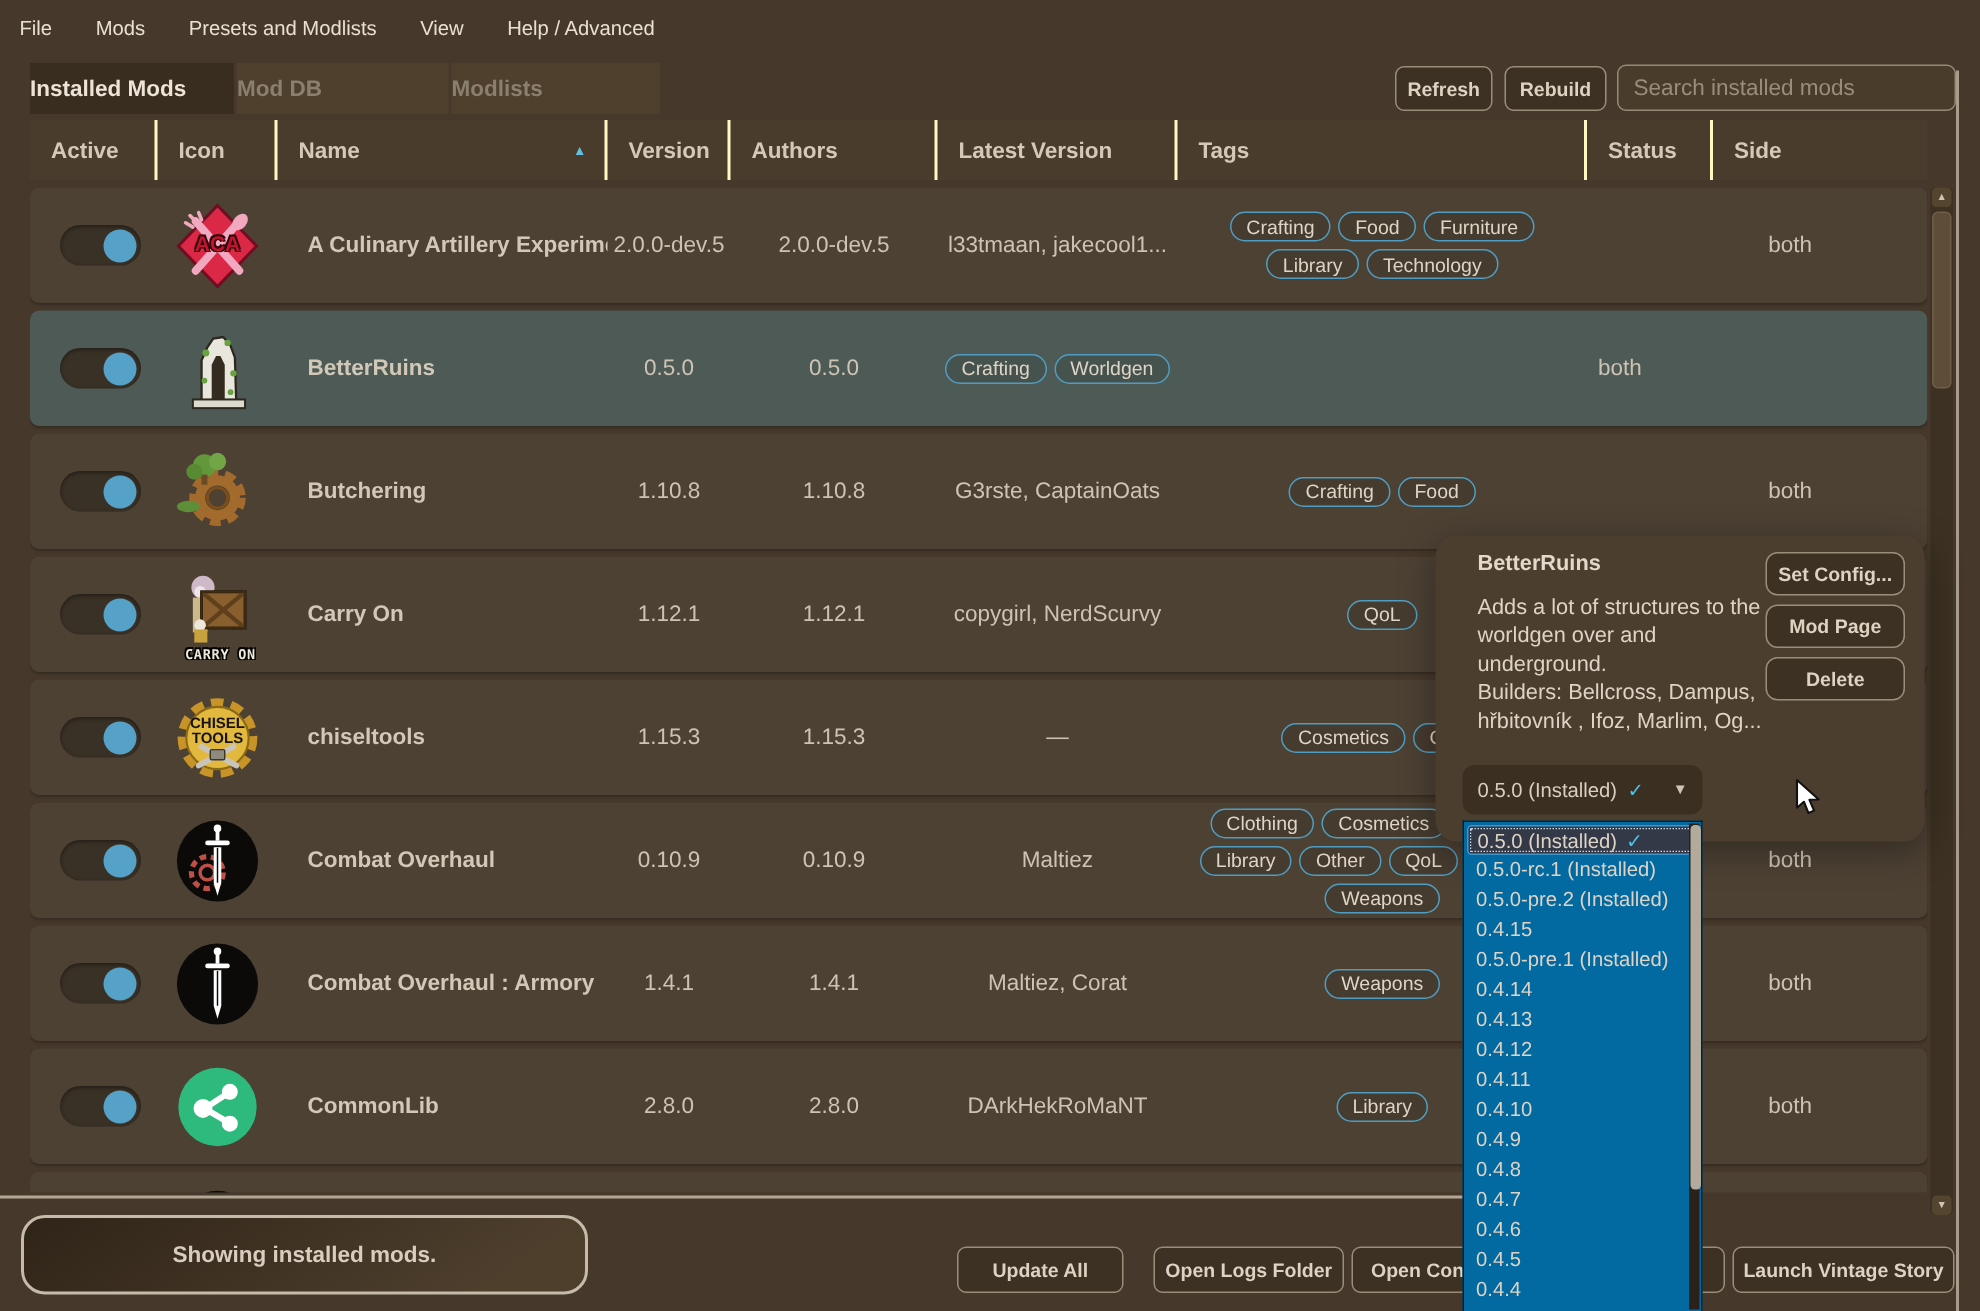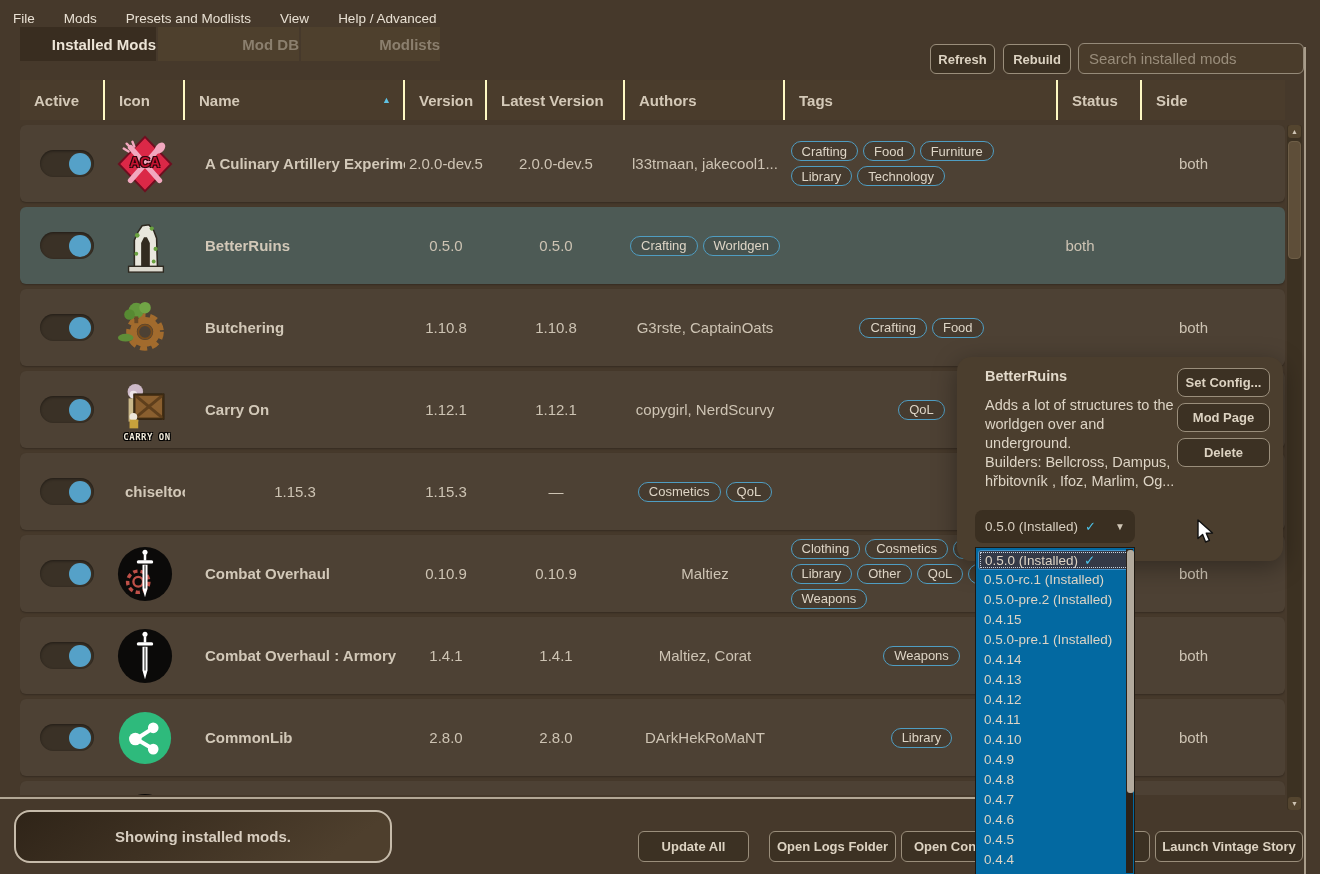--- a/index.html
+++ b/index.html
@@ -4,21 +4,21 @@
 <style>
   html,body{margin:0;padding:0}
   body{width:1320px;height:874px;position:relative;overflow:hidden;
        background:#46392b;font-family:"Liberation Sans",sans-serif;color:#d6ccbc;
        -webkit-font-smoothing:antialiased}
   
   .menubar{position:absolute;left:0;top:0;width:100%;height:36px;display:flex;
            align-items:center;padding-left:13px;gap:29px;font-size:13.5px;color:#e8e0d3}
   .menu-item{cursor:default;white-space:nowrap}
   
-  .tab{position:absolute;top:27px;height:34px;display:flex;align-items:center;justify-content:flex-end;
+  .tab{position:absolute;top:42px;height:34px;display:flex;align-items:center;justify-content:flex-start;
        font-weight:bold;font-size:15px;background:#4e402d;color:#8b7f6e}
   .tab.active{background:#392d20;color:#ece4d6}
   
   .btn{position:absolute;background:#3c3123;border:1px solid #9a8e7b;border-radius:6px;
        color:#ddd3c2;font-weight:bold;font-size:13px;display:flex;align-items:center;
        justify-content:center;box-sizing:border-box;white-space:nowrap;overflow:hidden}
   .search{position:absolute;left:1078px;top:43px;width:226px;height:31px;background:#4a3c2b;
        border:1px solid #958a79;border-radius:6px;color:#d6ccbc;padding:0 10px;font-size:15px;
        box-sizing:border-box;font-family:"Liberation Sans",sans-serif}
   .search::placeholder{color:#998d7b}
@@ -32,21 +32,21 @@
   .sort-arrow{position:absolute;right:12px;top:15px;font-size:9px;color:#5fc2e4}
   .tbody{position:absolute;left:20px;top:125px;width:1265px;height:670px;overflow:hidden}
   .row{height:77px;margin-bottom:5px;background:#4d4134;border-radius:6px;font-size:15px;
        color:#cdc3b3;box-shadow:0 1px 2px rgba(0,0,0,.25)}
   .row.selected{background:#4d5a55}
   .cell{display:flex;align-items:center;justify-content:center;overflow:hidden}
   .cell.c-name{justify-content:flex-start;padding-left:20px;font-weight:bold;color:#d2c8b8;
        white-space:nowrap}
   .cell.c-side{padding-right:40px}
   .tagblock{width:max-content;max-width:262px;display:flex;flex-wrap:wrap;gap:5px 5px;
-       justify-content:flex-start;margin:0 auto}
+       justify-content:center;margin:0 auto}
   .tag{border:1.5px solid #4f9dc2;border-radius:11px;padding:1.5px 10px;font-size:13px;
        color:#ded5c6;background:rgba(0,0,0,.08);white-space:nowrap}
   .toggle{width:54px;height:27px;border-radius:14px;background:#3a3126;position:relative;
        margin-left:8px;box-shadow:inset 0 1px 3px rgba(0,0,0,.45)}
   .knob{position:absolute;right:3px;top:2.5px;width:22px;height:22px;border-radius:50%;background:#55a1c8}
   .icon-wrap{position:relative;width:58px;height:58px}
   .icon-caption{pointer-events:none}
   .icon-aca .icon-caption{position:absolute;top:19px;left:0;right:0;text-align:center;font-size:14px;
        font-weight:bold;color:#c41230;font-family:Liberation Sans, sans-serif;
        text-shadow:1px 1px 0 #30060c,-1px -1px 0 #30060c,1px -1px 0 #30060c,-1px 1px 0 #30060c}
@@ -126,24 +126,24 @@
       <span>Icon</span>
     </div>
     <div class="hcell">
       <span>Name</span>
       <span class="sort-arrow">▲</span>
     </div>
     <div class="hcell">
       <span>Version</span>
     </div>
     <div class="hcell">
+      <span>Authors</span>
+    </div>
+    <div class="hcell">
       <span>Latest Version</span>
-    </div>
-    <div class="hcell">
-      <span>Authors</span>
     </div>
     <div class="hcell">
       <span>Tags</span>
     </div>
     <div class="hcell">
       <span>Status</span>
     </div>
     <div class="hcell">
       <span>Side</span>
     </div>
@@ -279,20 +279,32 @@
         </div>
       </div>
       <div class="cell"></div>
       <div class="cell c-side">both</div>
     </div>
     <div class="row grid">
       <div class="cell">
         <div class="toggle">
           <div class="knob"></div>
         </div>
+      </div>
+      <div class="cell">
+        <div class="icon-wrap icon-chiseltools"><svg viewBox="0 0 60 60" width="58" height="58">
+            <circle cx="30" cy="30" r="23" fill="none" stroke="#c89428" stroke-width="9" stroke-dasharray="8 5"></circle>
+            <circle cx="30" cy="30" r="21.5" fill="#e3b83e" stroke="#8a6a14" stroke-width="1.5"></circle>
+            <g stroke="#c9c4ba" stroke-width="4" stroke-linecap="round">
+              <line x1="17" y1="49" x2="41" y2="36"></line>
+              <line x1="43" y1="49" x2="19" y2="36"></line>
+            </g>
+            <rect x="25" y="38" width="10" height="7" rx="1" fill="#8f8a80" stroke="#3a362e"></rect>
+          </svg><div class="icon-caption">CHISEL
+TOOLS</div></div>
       </div>
       <div class="cell c-name">chiseltools</div>
       <div class="cell">1.15.3</div>
       <div class="cell">1.15.3</div>
       <div class="cell">—</div>
       <div class="cell">
         <div class="tagblock">
           <span class="tag">Cosmetics</span>
           <span class="tag">QoL</span>
         </div>

